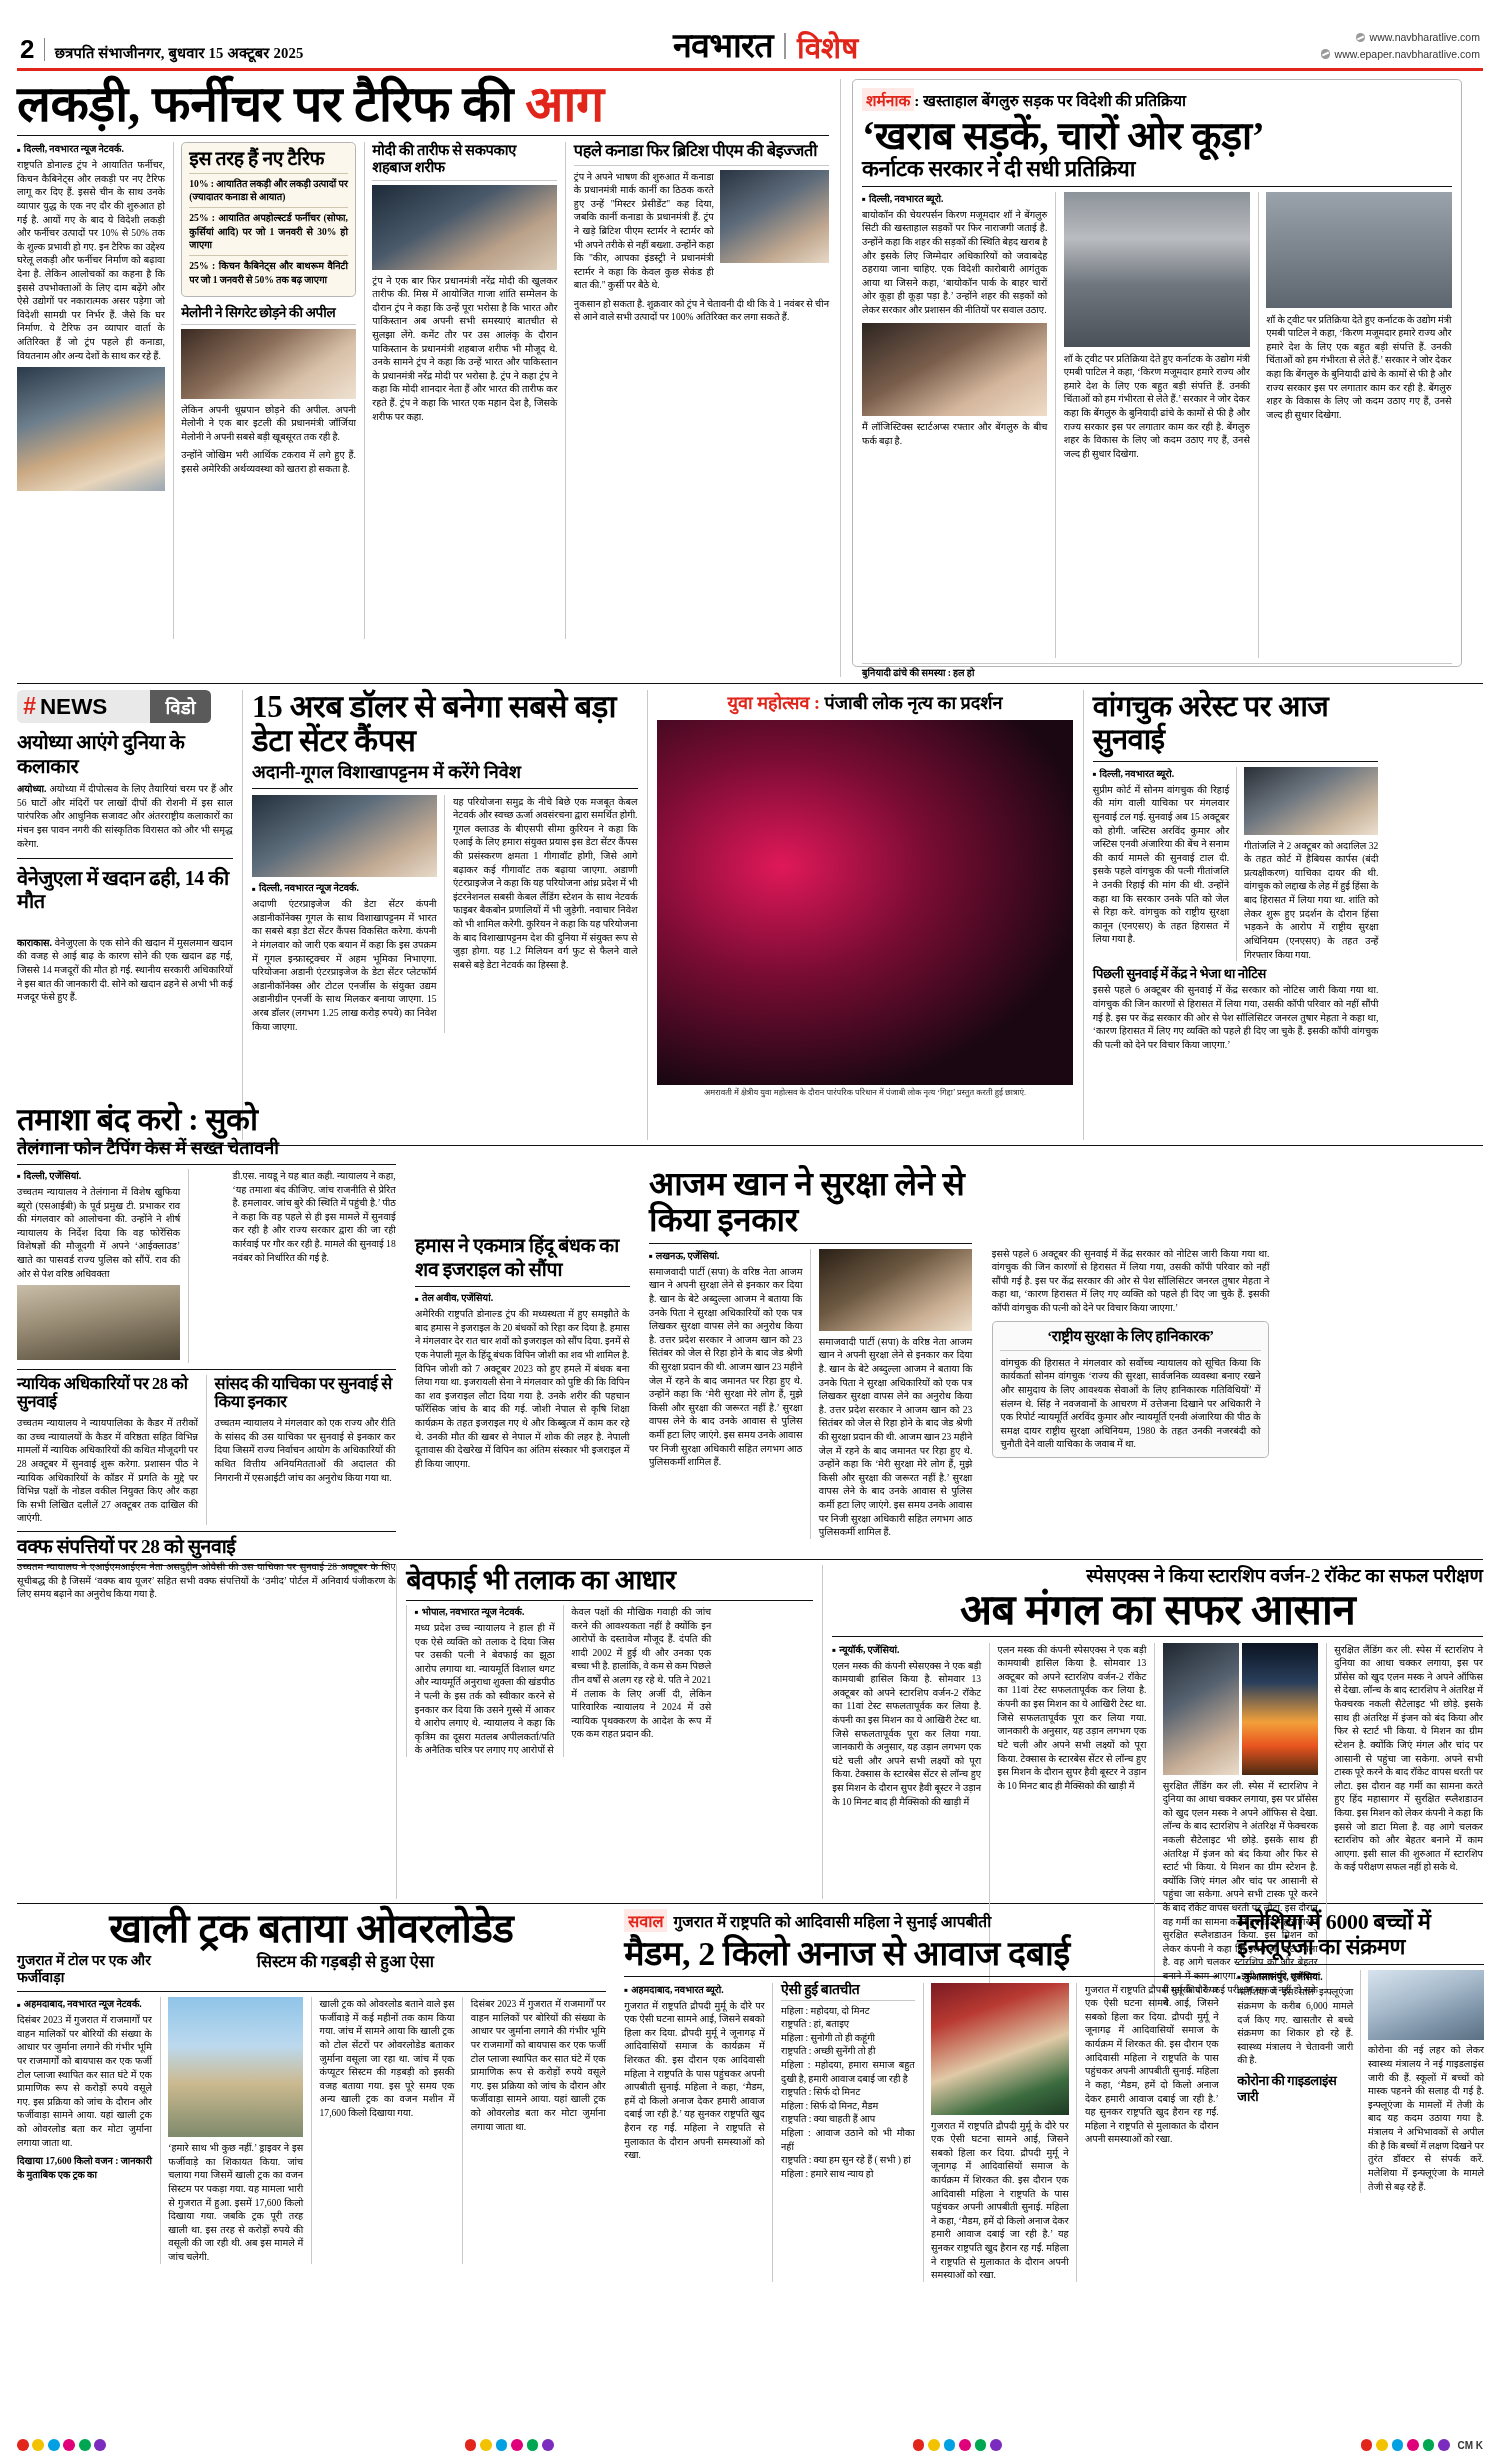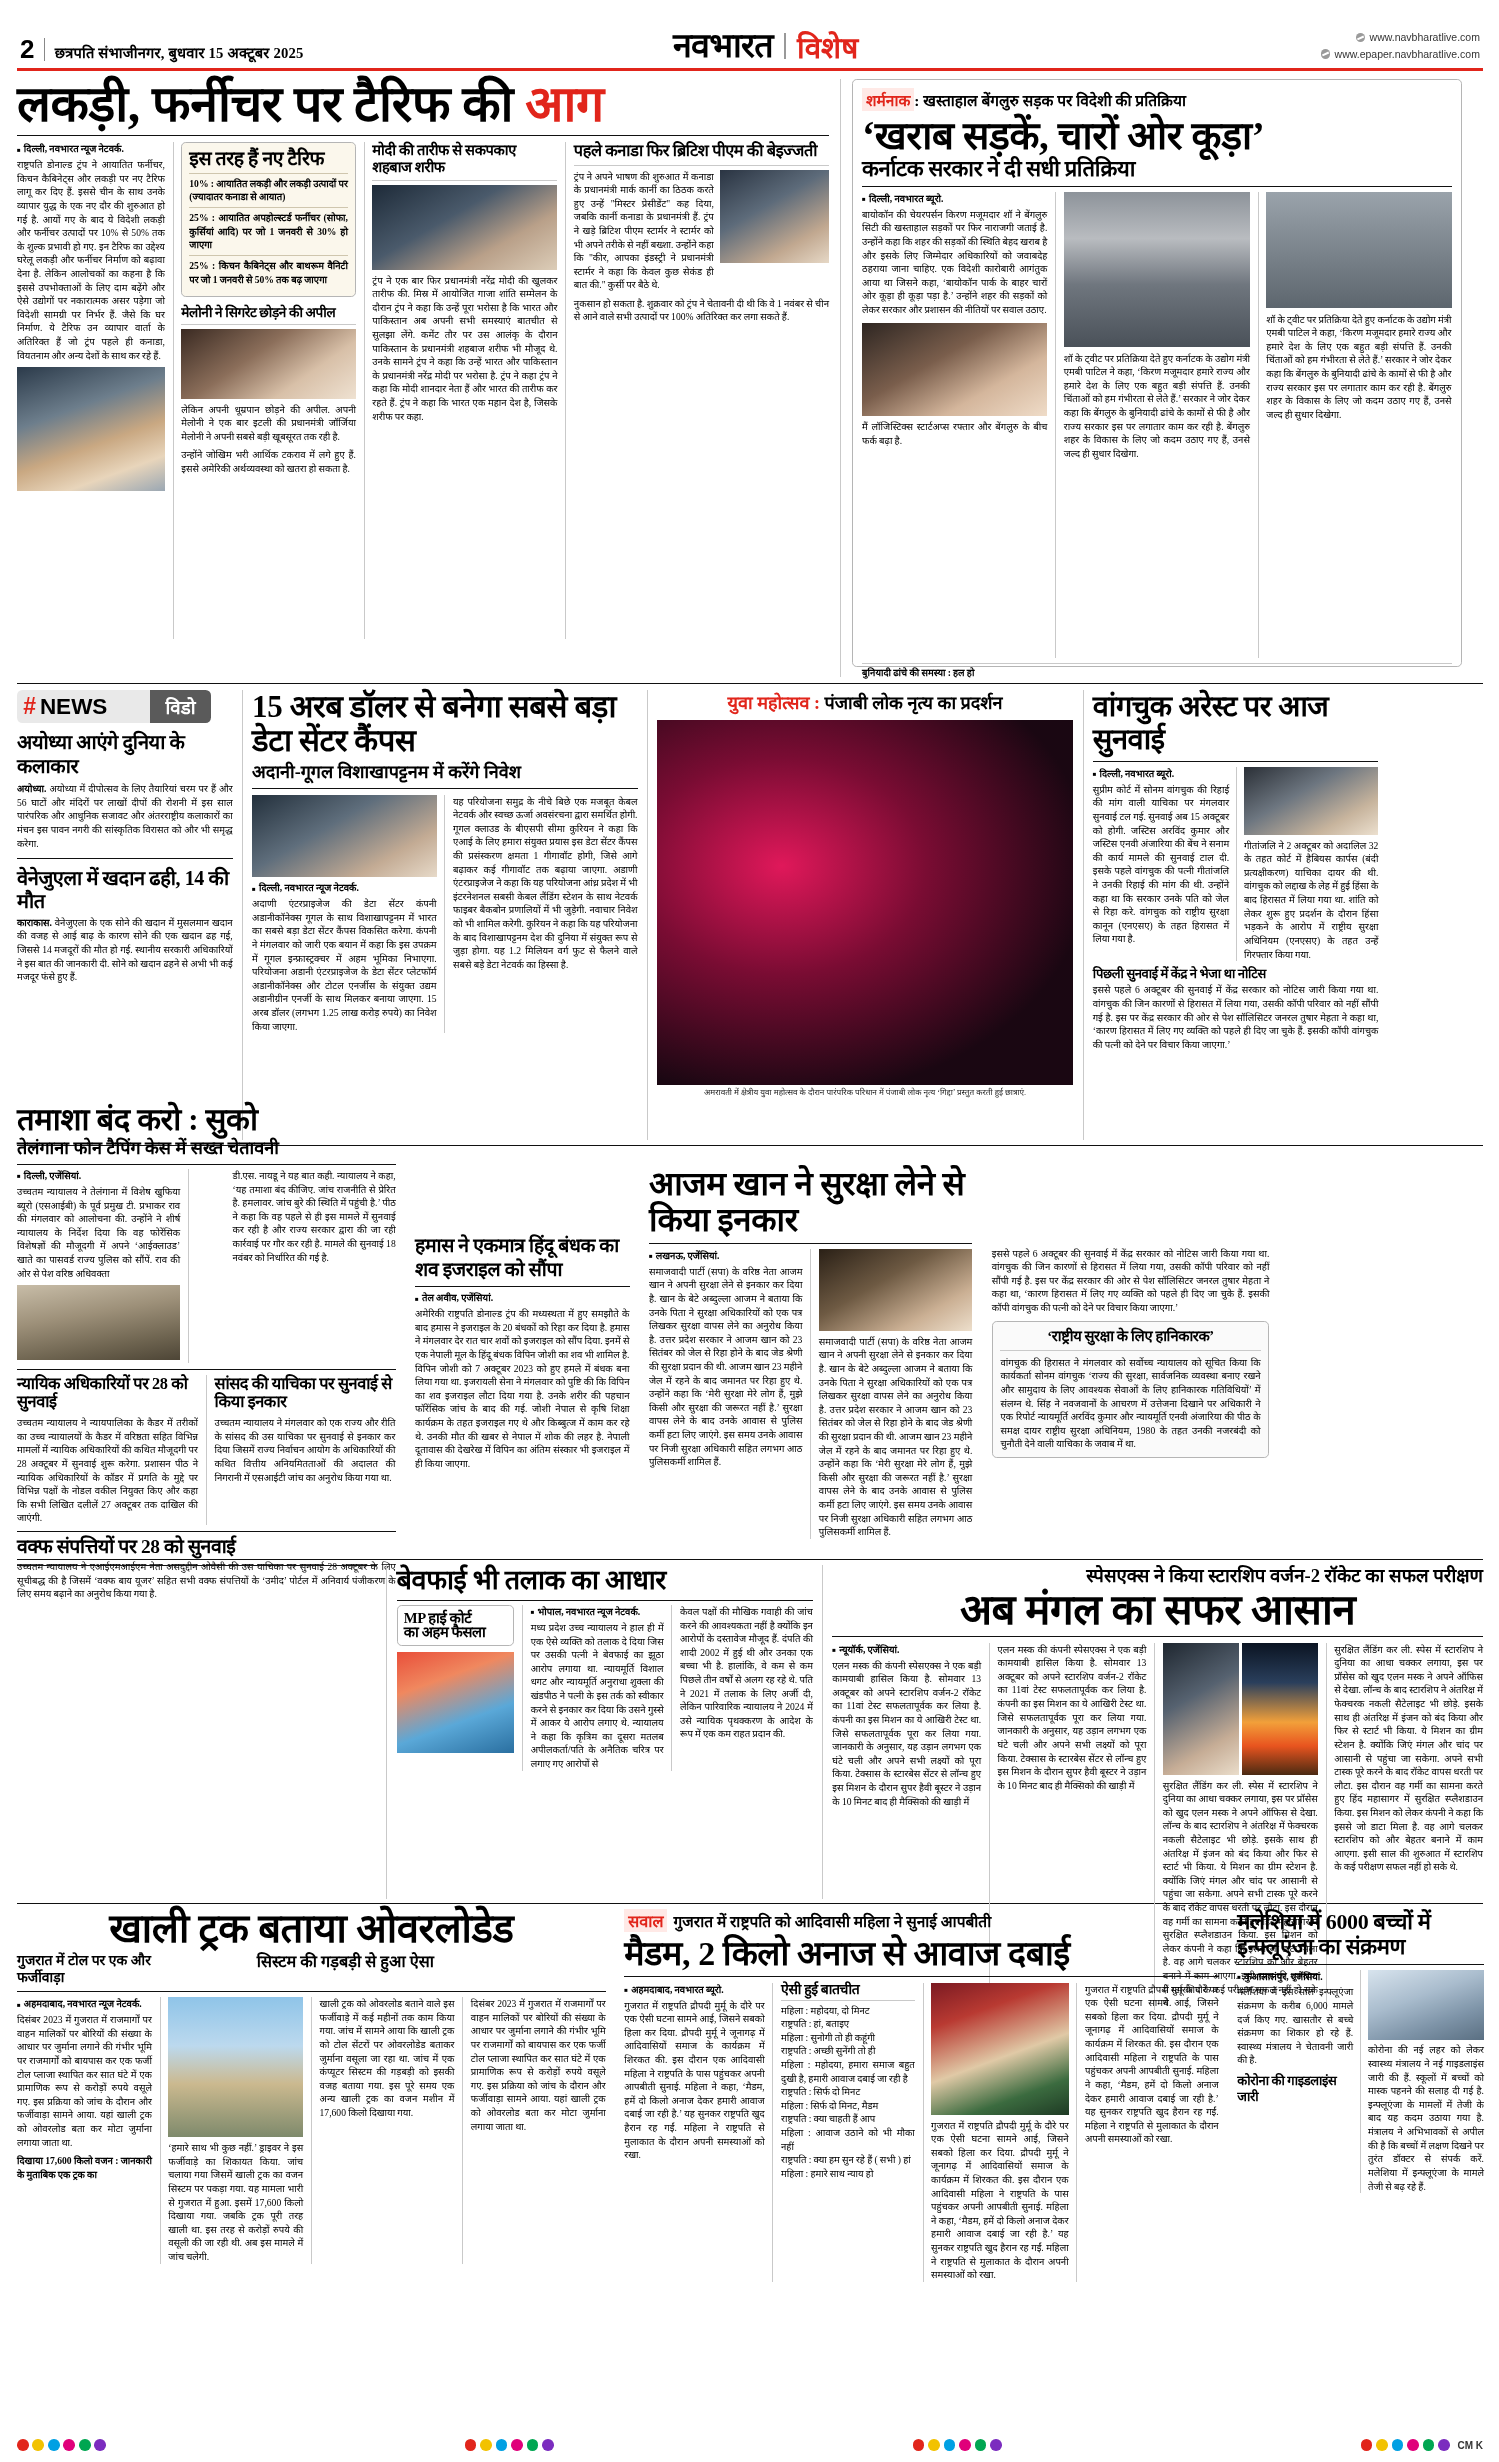--- a/index.html
+++ b/index.html
@@ -205,21 +205,21 @@
         <div style="flex:1; background:#e9e9e9; display:flex; align-items:center; gap:3.9px; padding:0 6.2px;">
           <span class="red" style="font-family:'Liberation Sans',sans-serif; font-size:23px; font-weight:900;">#</span>
           <span style="font-family:'Liberation Sans',sans-serif; font-size:22.5px; font-weight:800;">NEWS</span>
         </div>
         <div style="width:61px; background:#5a5a5a; color:#fff; display:flex; align-items:center; justify-content:center; font-size:18.6px; font-weight:800;">विडो</div>
       </div>
       <div class="hl" style="font-size:20px; margin-top:7.8px; line-height:1.18;">अयोध्या आएंगे दुनिया के कलाकार</div>
       <div class="body-text" style="margin-top:4px;"><span style="font-weight:700">अयोध्या.</span> <span>अयोध्या में दीपोत्सव के लिए तैयारियां चरम पर हैं और 56 घाटों और मंदिरों पर लाखों दीपों की रोशनी में इस साल पारंपरिक और आधुनिक सजावट और अंतरराष्ट्रीय कलाकारों का मंचन इस पावन नगरी की सांस्कृतिक विरासत को और भी समृद्ध करेगा.</span></div>
       <div class="hrule" style="margin:7.8px 0;"></div>
       <div class="hl" style="font-size:20px; line-height:1.18;">वेनेजुएला में खदान ढही, 14 की मौत</div>
-      <div class="body-text" style="margin-top:2px;"><span style="font-weight:700">काराकास.</span> <span>वेनेजुएला के एक सोने की खदान में मुसलमान खदान की वजह से आई बाढ़ के कारण सोने की एक खदान ढह गई, जिससे 14 मजदूरों की मौत हो गई. स्थानीय सरकारी अधिकारियों ने इस बात की जानकारी दी. सोने को खदान ढहने से अभी भी कई मजदूर फंसे हुए हैं.</span></div>
+      <div class="body-text" style="margin-top:22px;"><span style="font-weight:700">काराकास.</span> <span>वेनेजुएला के एक सोने की खदान में मुसलमान खदान की वजह से आई बाढ़ के कारण सोने की एक खदान ढह गई, जिससे 14 मजदूरों की मौत हो गई. स्थानीय सरकारी अधिकारियों ने इस बात की जानकारी दी. सोने को खदान ढहने से अभी भी कई मजदूर फंसे हुए हैं.</span></div>
     </div>
     <div class="vrule"></div>
 
     <div style="width:404px; padding:0 9.3px;">
       <div class="hl" style="font-size:31px; line-height:1.1;">15 अरब डॉलर से बनेगा सबसे बड़ा डेटा सेंटर कैंपस</div>
       <div class="dek" style="font-size:18px; margin-top:3.9px;">अदानी-गूगल विशाखापट्टनम में करेंगे निवेश</div>
       <div class="hrule" style="margin:5.4px 0;"></div>
       <div style="display:flex; gap:7.8px;">
         <div style="width:186px;">
           <div class="photo ph-adani" style="height:82px;"></div>
@@ -342,27 +342,20 @@
       <div class="hrule" style="margin-bottom:4.7px;"></div>
     </div>
     <div class="vrule"></div>
 
     <div style="width:435px; padding:0 9.3px;">
       <div style="display:flex; align-items:flex-start; gap:7.8px;">
         <div class="hl" style="font-size:27px; flex:1; line-height:1.12;">बेवफाई भी तलाक का आधार</div>
       </div>
       <div class="hrule" style="margin:4.7px 0;"></div>
       <div style="display:flex; gap:7.8px;">
-        <div style="width:124px;">
-          <div class="boxed" style="padding:4.7px 6.2px; background:#fff;">
-            <div class="hl" style="font-size:14.7px;">MP हाई कोर्ट</div>
-            <div class="hl" style="font-size:14.7px;">का अहम फैसला</div>
-          </div>
-          <div class="photo ph-couple" style="height:101px; margin-top:6.2px;"></div>
-        </div>
         <div class="vrule"></div>
         <div style="width:140px;">
           <div class="body-text"><span class="bullet" style="font-weight:700">भोपाल, नवभारत न्यूज नेटवर्क.</span></div>
           <div class="body-text" style="margin-top:2.3px;">मध्य प्रदेश उच्च न्यायालय ने हाल ही में एक ऐसे व्यक्ति को तलाक दे दिया जिस पर उसकी पत्नी ने बेवफाई का झूठा आरोप लगाया था. न्यायमूर्ति विशाल धगट और न्यायमूर्ति अनुराधा शुक्ला की खंडपीठ ने पत्नी के इस तर्क को स्वीकार करने से इनकार कर दिया कि उसने गुस्से में आकर ये आरोप लगाए थे. न्यायालय ने कहा कि कृत्रिम का दूसरा मतलब अपीलकर्ता/पति के अनैतिक चरित्र पर लगाए गए आरोपों से</div>
         </div>
         <div class="vrule"></div>
         <div style="width:140px;">
           <div class="body-text">केवल पक्षों की मौखिक गवाही की जांच करने की आवश्यकता नहीं है क्योंकि इन आरोपों के दस्तावेज मौजूद हैं. दंपति की शादी 2002 में हुई थी और उनका एक बच्चा भी है. हालांकि, वे कम से कम पिछले तीन वर्षों से अलग रह रहे थे. पति ने 2021 में तलाक के लिए अर्जी दी, लेकिन पारिवारिक न्यायालय ने 2024 में उसे न्यायिक पृथक्करण के आदेश के रूप में एक कम राहत प्रदान की.</div>
         </div>
       </div>

